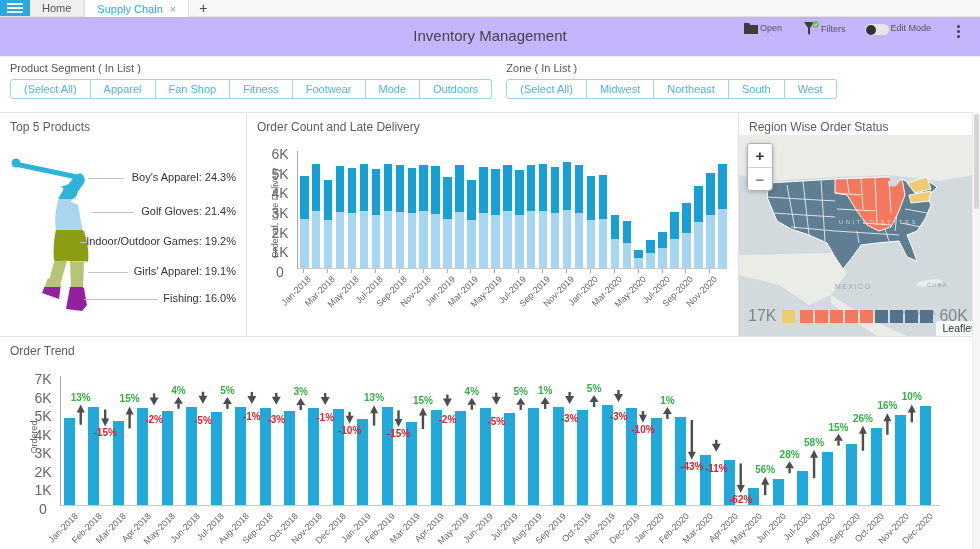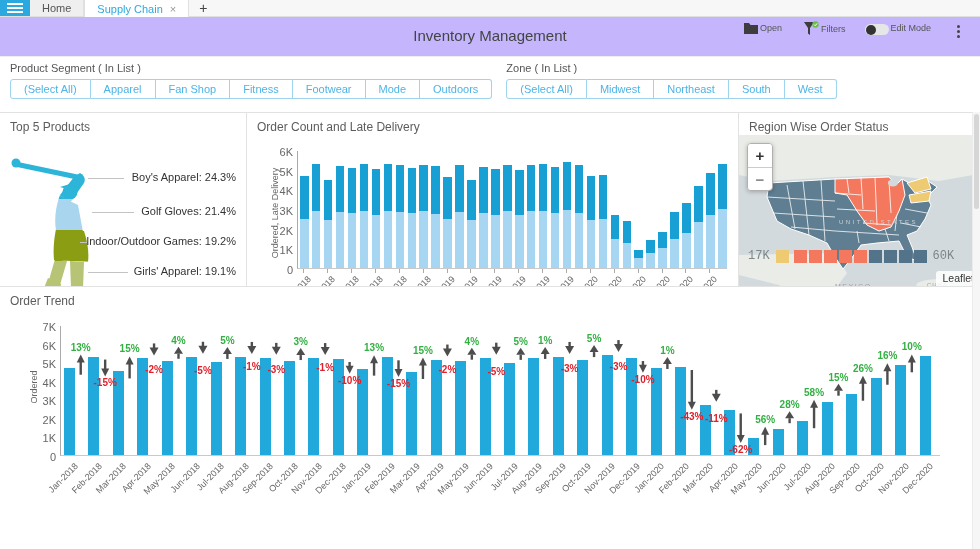--- a/index.html
+++ b/index.html
@@ -32,49 +32,49 @@
   .fgroups { display:flex; gap:14px; }
   .flabel { font-size:11px; color:#555; margin-bottom:5px; }
   .fbtns { display:inline-flex; }
   .fbtn { font-size:11px; color:#4db4e6; background:#fff; border:1px solid #9fd4ef; border-left-width:0;
           padding:3px 13px; cursor:pointer; white-space:nowrap; }
   .fbtn:first-child { border-left-width:1px; border-radius:3px 0 0 3px; }
   .fbtn:last-child { border-radius:0 3px 3px 0; }
   .note { font-size:11px; color:#222; margin-top:3px; }
 
   
-  .panels { display:flex; height:175px; border-top:1px solid #e2e2e2; border-bottom:1px solid #e2e2e2; }
+  .panels { display:flex; height:225px; border-top:1px solid #e2e2e2; border-bottom:1px solid #e2e2e2; }
   .panel { position:relative; overflow:hidden; background:#fff; }
   .panel + .panel { border-left:1px solid #e2e2e2; }
   .panel-title { position:absolute; left:10px; top:7px; font-size:12px; color:#5c5c5c; z-index:5; }
   .p-top5 { width:246px; }
   .p-oc   { width:492px;padding-left:29px; }
   .p-map  { flex:1; }
 
   
   .t5-label { position:absolute; right:10px; font-size:11px; color:#333; white-space:nowrap; }
   .t5-line  { position:absolute; border-top:1px solid #c3c3c3; }
 
   
   .ylab { position:absolute; font-size:9px; color:#666; transform:rotate(-90deg); transform-origin:center; white-space:nowrap; }
-  .ytick { position:absolute; font-size:11px; color:#666; text-align:right; }
+  .ytick { position:absolute; font-size:14px; color:#666; text-align:center; }
   .xlab { position:absolute; font-size:9px; color:#666; text-align:right; transform:rotate(-45deg); transform-origin:100% 0; white-space:nowrap; }
   .plot { position:absolute; border-left:1px solid #aaa; border-bottom:1px solid #c9c9c9; }
   .bar-seg { position:absolute; }
   .tickx { position:absolute; width:1px; height:4px; background:#aaa; }
 
   
   .map-area { position:absolute; left:0; right:0; top:22px; bottom:0; background:#d3dade; overflow:hidden; }
   .zoomctl { position:absolute; left:8px; top:8px; width:26px; border:1px solid #b0b0b0; border-radius:4px;
              box-shadow:0 1px 4px rgba(0,0,0,.25); overflow:hidden; z-index:6; }
   .zoom-btn { height:23px; background:#fff; text-align:center; font-size:15px; font-weight:bold; color:#333;
               line-height:23px; cursor:pointer; }
   .zoom-btn + .zoom-btn { border-top:1px solid #ccc; color:#888; }
   .maplegend { position:absolute; left:5px; bottom:7px; display:flex; align-items:center; gap:2px; z-index:6; }
-  .leg-txt { font-size:12px; color:#7d868b; margin:16px 4px;font-family:Liberation Mono, monospace; }
+  .leg-txt { font-size:16px; color:#7d868b; margin:4px 4px; }
   .leg-sq { width:13px; height:13px; display:inline-block; }
   .leg-sq.first { margin-right:3px; }
   .leaflet-attr { position:absolute; right:0; bottom:0; background:rgba(255,255,255,.85); font-size:10.5px; color:#333;
                   padding:1px 6px 2px; border-top-left-radius:3px; z-index:6; }
 
   
   .p-trend { position:relative; height:212px; background:#fff; overflow:hidden; }
 
   
   .scrollbar { position:absolute; right:0; top:112px; bottom:0; width:8px; background:#f6f6f6; border-left:1px solid #ececec; z-index:9; }

